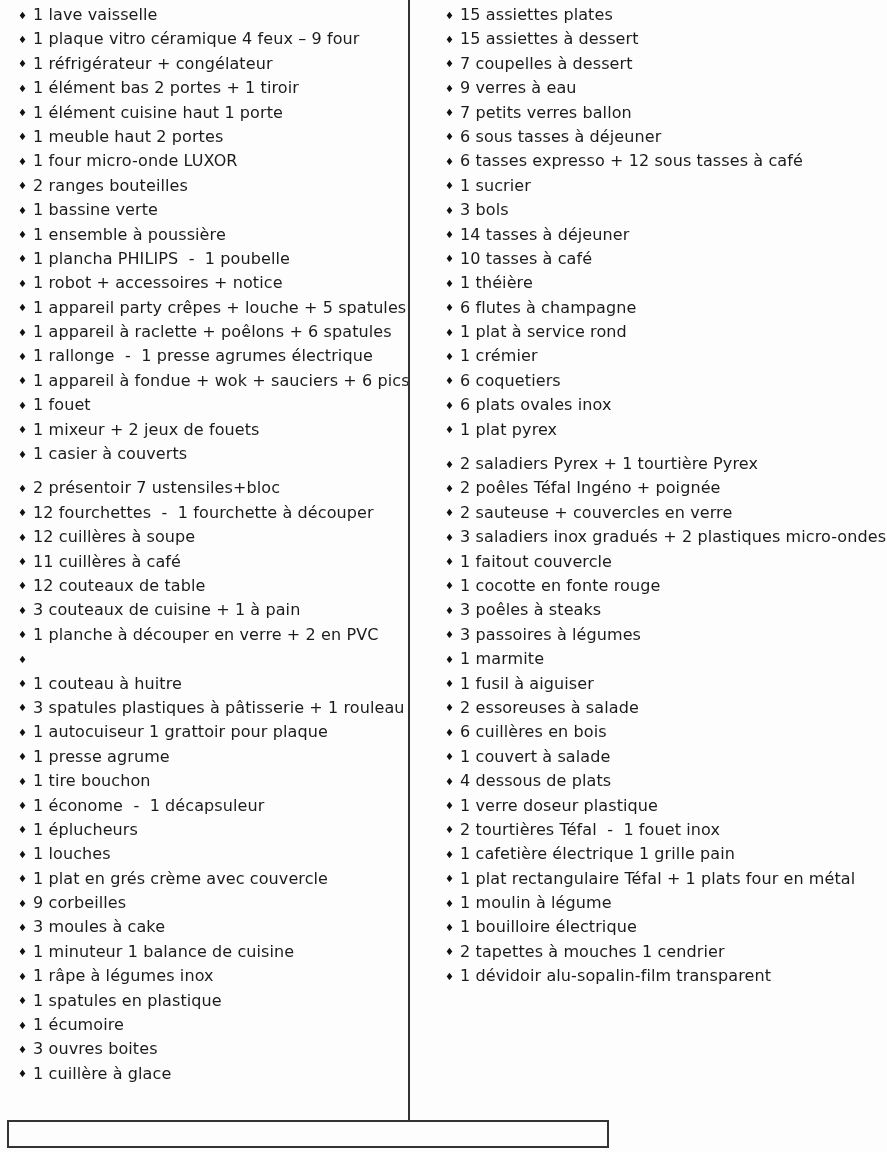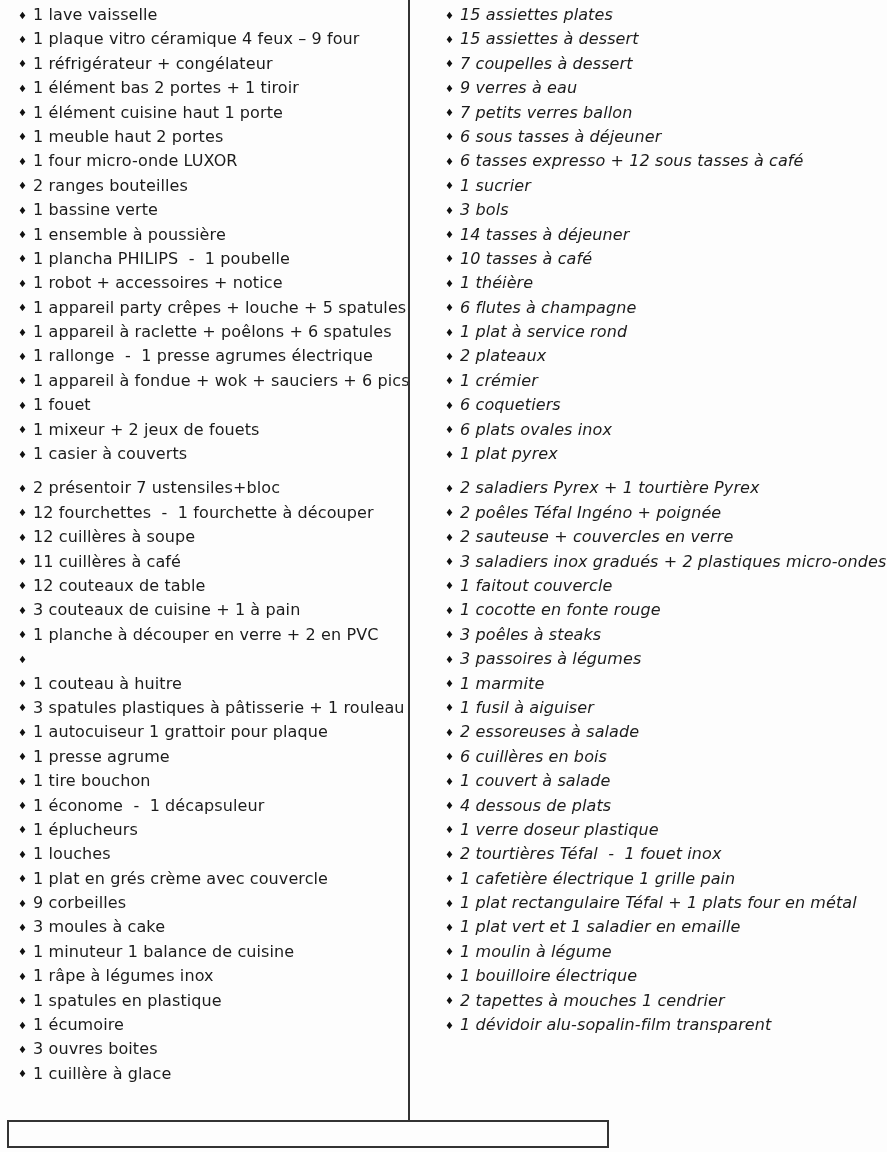--- a/index.html
+++ b/index.html
@@ -7,21 +7,21 @@
     position: relative;
     width: 887px;
     height: 1152px;
     background: #fdfdfd;
     font-family: "DejaVu Sans", sans-serif;
     color: #1b1b1b;
     overflow: hidden;
   }
   .col { position: absolute; top: 3px; }
   .col-left  { left: 18px;  width: 388px; }
-  .col-right { left: 445px; width: 442px; font-style: italic; }
+  .col-right { left: 445px; width: 442px; }
   .group { margin: 0 0 10px 0; }
   .item {
     height: 24.4px;
     line-height: 24.4px;
     font-size: 16px;
     white-space: pre;
     letter-spacing: 0.1px;
   }
   .bullet {
     display: inline-block;
@@ -114,21 +114,20 @@
         <div class="item"><span class="bullet">♦</span><span>7 petits verres ballon</span></div>
         <div class="item"><span class="bullet">♦</span><span>6 sous tasses à déjeuner</span></div>
         <div class="item"><span class="bullet">♦</span><span>6 tasses expresso + 12 sous tasses à café</span></div>
         <div class="item"><span class="bullet">♦</span><span>1 sucrier</span></div>
         <div class="item"><span class="bullet">♦</span><span>3 bols</span></div>
         <div class="item"><span class="bullet">♦</span><span>14 tasses à déjeuner</span></div>
         <div class="item"><span class="bullet">♦</span><span>10 tasses à café</span></div>
         <div class="item"><span class="bullet">♦</span><span>1 théière</span></div>
         <div class="item"><span class="bullet">♦</span><span>6 flutes à champagne</span></div>
         <div class="item"><span class="bullet">♦</span><span>1 plat à service rond</span></div>
-        <div class="item"><span class="bullet">♦</span><span>2 plateaux</span></div>
         <div class="item"><span class="bullet">♦</span><span>1 crémier</span></div>
         <div class="item"><span class="bullet">♦</span><span>6 coquetiers</span></div>
         <div class="item"><span class="bullet">♦</span><span>6 plats ovales inox</span></div>
         <div class="item"><span class="bullet">♦</span><span>1 plat pyrex</span></div>
       </div>
       <div class="group">
         <div class="item"><span class="bullet">♦</span><span>2 saladiers Pyrex + 1 tourtière Pyrex</span></div>
         <div class="item"><span class="bullet">♦</span><span>2 poêles Téfal Ingéno + poignée</span></div>
         <div class="item"><span class="bullet">♦</span><span>2 sauteuse + couvercles en verre</span></div>
         <div class="item"><span class="bullet">♦</span><span>3 saladiers inox gradués + 2 plastiques micro-ondes</span></div>
@@ -139,21 +138,20 @@
         <div class="item"><span class="bullet">♦</span><span>1 marmite</span></div>
         <div class="item"><span class="bullet">♦</span><span>1 fusil à aiguiser</span></div>
         <div class="item"><span class="bullet">♦</span><span>2 essoreuses à salade</span></div>
         <div class="item"><span class="bullet">♦</span><span>6 cuillères en bois</span></div>
         <div class="item"><span class="bullet">♦</span><span>1 couvert à salade</span></div>
         <div class="item"><span class="bullet">♦</span><span>4 dessous de plats</span></div>
         <div class="item"><span class="bullet">♦</span><span>1 verre doseur plastique</span></div>
         <div class="item"><span class="bullet">♦</span><span>2 tourtières Téfal  -  1 fouet inox</span></div>
         <div class="item"><span class="bullet">♦</span><span>1 cafetière électrique 1 grille pain</span></div>
         <div class="item"><span class="bullet">♦</span><span>1 plat rectangulaire Téfal + 1 plats four en métal</span></div>
-        <div class="item"><span class="bullet">♦</span><span>1 plat vert et 1 saladier en emaille</span></div>
         <div class="item"><span class="bullet">♦</span><span>1 moulin à légume</span></div>
         <div class="item"><span class="bullet">♦</span><span>1 bouilloire électrique</span></div>
         <div class="item"><span class="bullet">♦</span><span>2 tapettes à mouches 1 cendrier</span></div>
         <div class="item"><span class="bullet">♦</span><span>1 dévidoir alu-sopalin-film transparent</span></div>
       </div>
     </div>
 
   <div class="footer-box"></div>
 </div>
 

